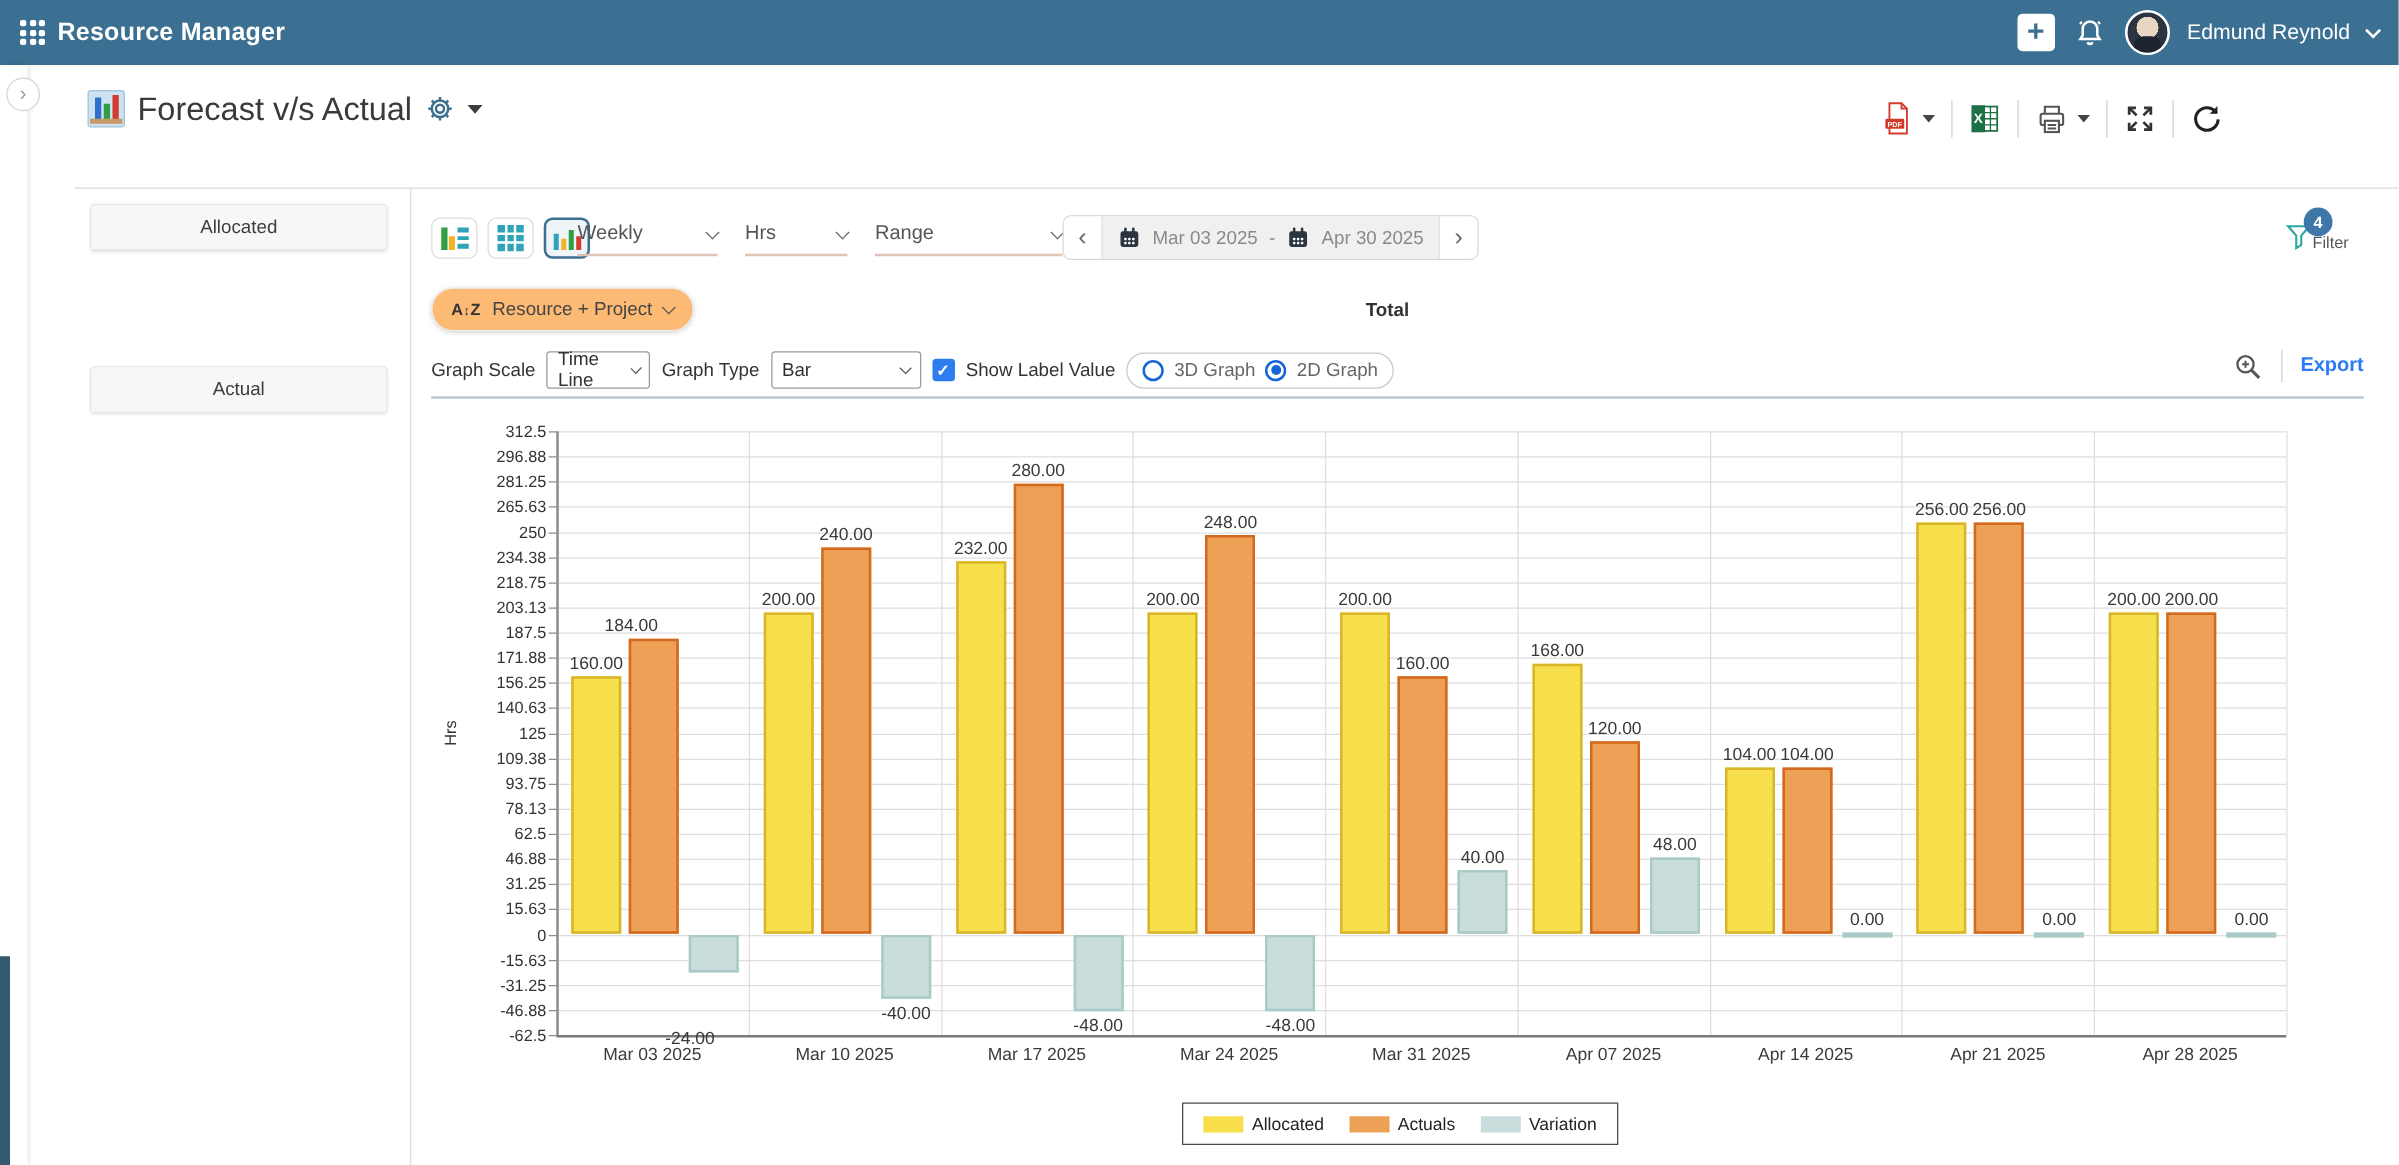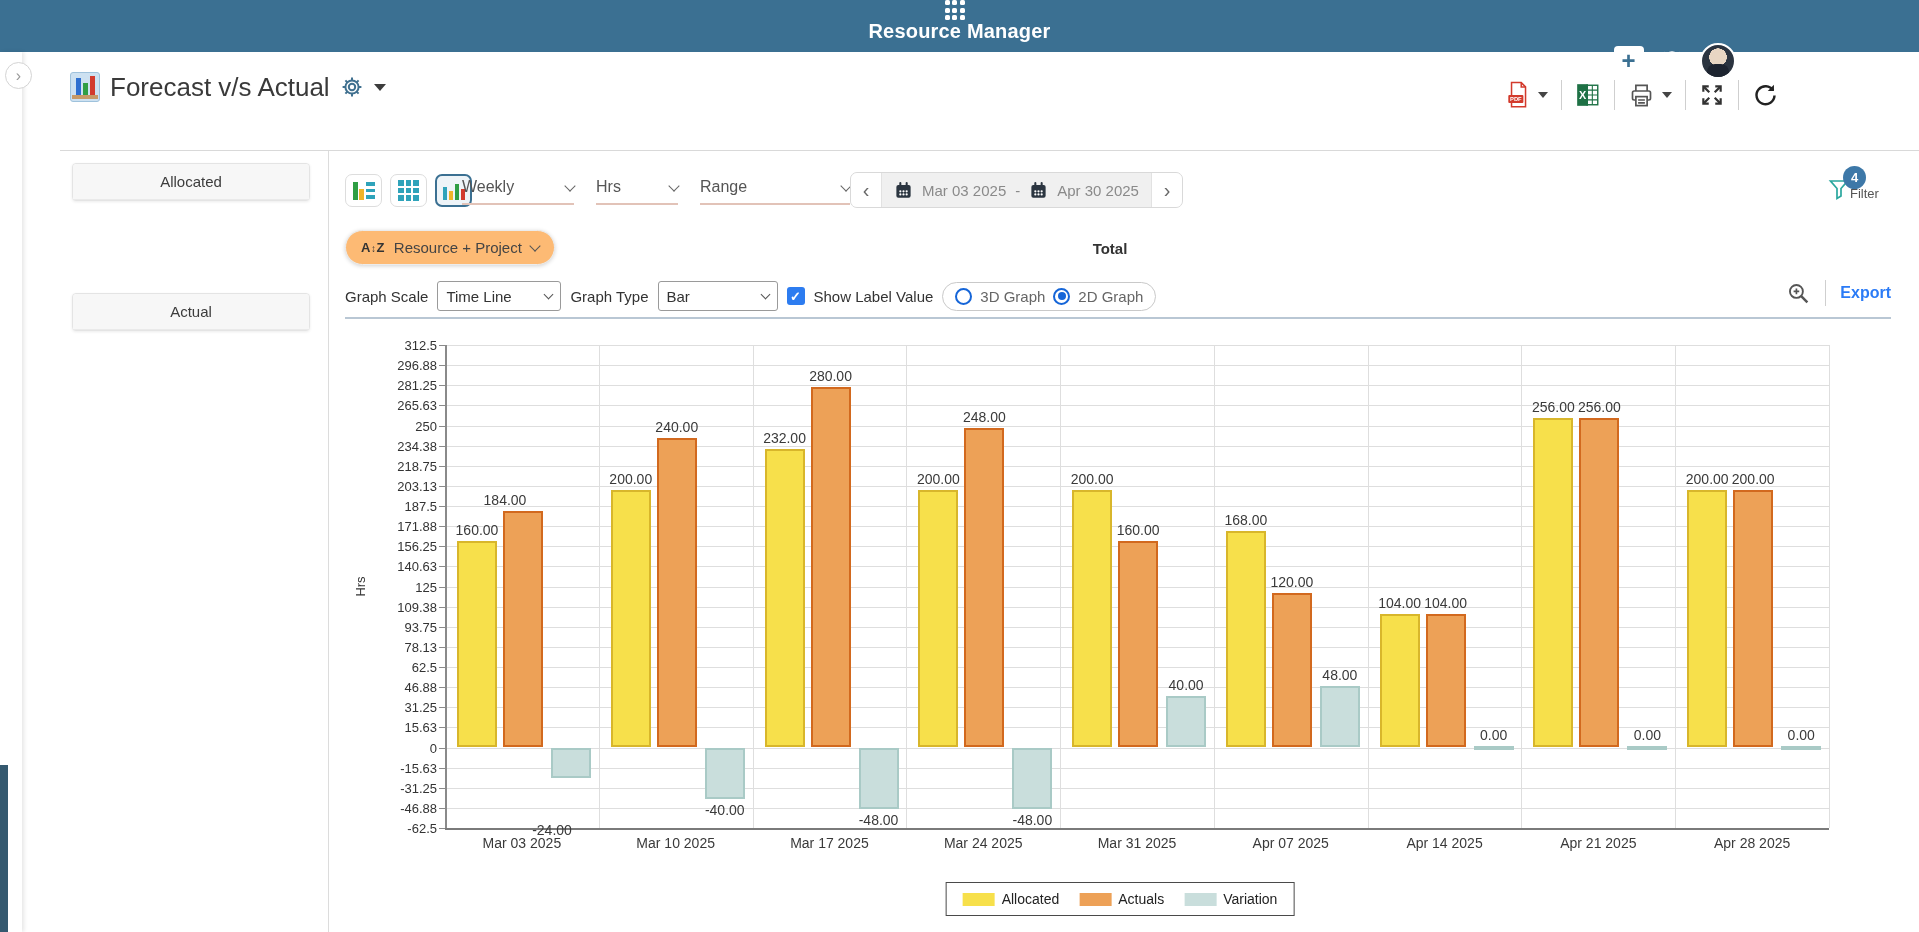--- a/index.html
+++ b/index.html
@@ -1,20 +1,20 @@
 <!DOCTYPE html>
 <html><head>
 <meta charset="utf-8">
 <style>
   * { box-sizing: border-box; margin: 0; padding: 0; }
   html,body { width:1919px; height:932px; font-family:"Liberation Sans", sans-serif; background:#fff; overflow:hidden; }
   #app { position:relative; width:1919px; height:932px; background:#fff; }
 
   
-  .topbar { position:absolute; left:0; top:0; width:1919px; height:52px; background:#3B7092; display:flex; align-items:center; padding:0 16px;flex-direction:column; }
+  .topbar { position:absolute; left:0; top:0; width:1919px; height:52px; background:#3B7092; display:flex; align-items:center; padding:0 16px; }
   .grid-dots { display:grid; grid-template-columns:repeat(3,5px); grid-gap:2.5px; margin-right:10px; }
   .grid-dots span { width:5px; height:5px; background:#fff; border-radius:1.6px; }
   .app-title { color:#fff; font-size:20px; font-weight:700; letter-spacing:.2px; }
   .topbar-right { margin-left:auto; display:flex; align-items:center; gap:14px; }
   .plus-btn { width:30px; height:30px; background:#fff; border-radius:4px; color:#3B7092; font-size:24px; font-weight:700; display:flex; align-items:center; justify-content:center; line-height:1; cursor:pointer; }
   .avatar { width:36px; height:36px; border-radius:50%; background:radial-gradient(circle at 50% 38%, #e8d6c3 0 34%, #2b3440 35% 100%); border:2px solid #fff; position:relative; overflow:hidden; }
   .avatar::after { content:""; position:absolute; left:50%; top:58%; transform:translateX(-50%); width:22px; height:16px; background:#1d2430; border-radius:8px 8px 0 0; }
   .user-name { color:#fff; font-size:17px; }
   .chev { width:9px; height:9px; border-right:2px solid #fff; border-bottom:2px solid #fff; transform:rotate(45deg); margin-top:-4px; }
 
@@ -318,21 +318,21 @@
 
   <div class="sort-pill">
     <span class="az">A<small>↕</small>Z</span>
     <span class="lbl">Resource + Project</span>
     <span class="dchev" style="width:8px;height:8px;border-right:1.6px solid #555;border-bottom:1.6px solid #555;transform:rotate(45deg);margin-top:-3px;"></span>
   </div>
   <div class="total-label">Total</div>
 
   <div class="graph-controls">
     <span class="gc-label">Graph Scale</span>
-    <div class="gc-select" style="width:124px;">
+    <div class="gc-select" style="width:83px;">
       <span class="val">Time Line</span>
         <span class="dchev"></span>
     </div>
     <span class="gc-label">Graph Type</span>
     <div class="gc-select" style="width:120px;">
       <span class="val">Bar</span>
         <span class="dchev"></span>
     </div>
     <div class="gc-check">✓</div>
     <span class="gc-label">Show Label Value</span>

